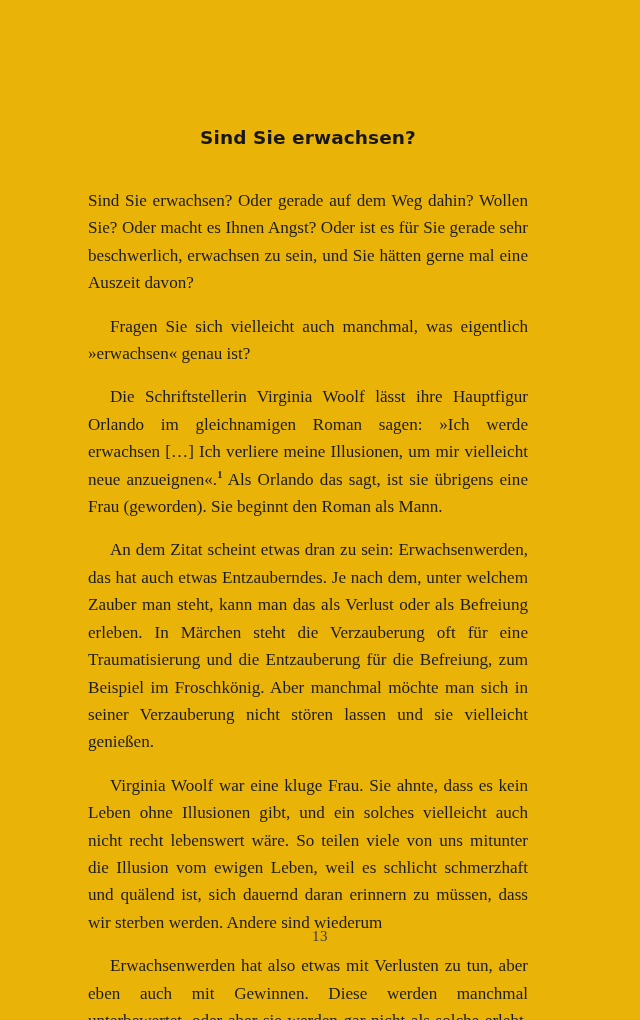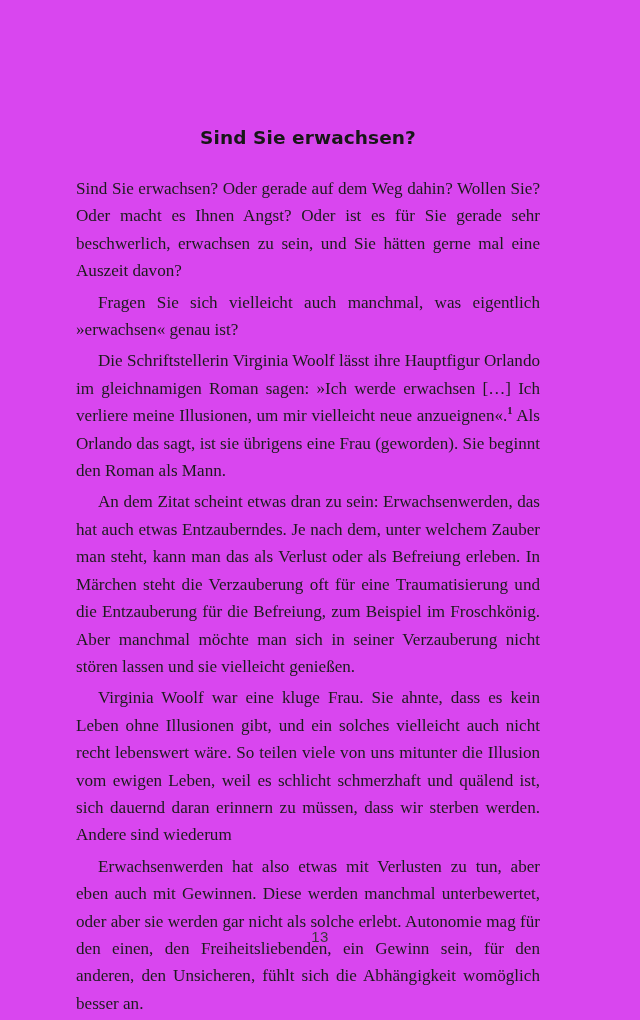--- a/index.html
+++ b/index.html
@@ -15,21 +15,21 @@
     overflow: hidden;
     position: relative;
   }
 
   .page {
     position: absolute;
     left: 0;
     top: 0;
     width: 640px;
     height: 1020px;
-    background: #d946ef;
+    background: #eab308;
   }
 
   .chapter-heading {
     position: absolute;
     left: 72px;
     top: 113px;
     width: 472px;
     text-align: center;
     font-family: "DejaVu Sans", sans-serif;
     font-size: 18.5px;
@@ -40,21 +40,21 @@
   }
 
   .body-block {
     position: absolute;
     left: 72px;
     top: 171px;
     width: 472px;
   }
 
   .body-block p {
-    margin: 4px;
+    margin: 16px;
     padding: 0;
     font-family: "Liberation Serif", serif;
     font-size: 17.1px;
     line-height: 27.4px;
     text-align: justify;
     text-justify: inter-word;
     color: #1c1c1c;
     hyphens: manual;
     -webkit-hyphens: manual;
   }
@@ -70,21 +70,21 @@
     line-height: 0;
     font-family: "Liberation Serif", serif;
   }
 
   .folio {
     position: absolute;
     left: 0;
     top: 928px;
     width: 640px;
     text-align: center;
-    font-family: Liberation Sans, sans-serif;
+    font-family: Liberation Serif, serif;
     font-size: 15px;
     color: #3a3a3a;
     letter-spacing: 0.4px;
   }
 </style>
 </head>
 <body>
 
 <div class="page">
 

